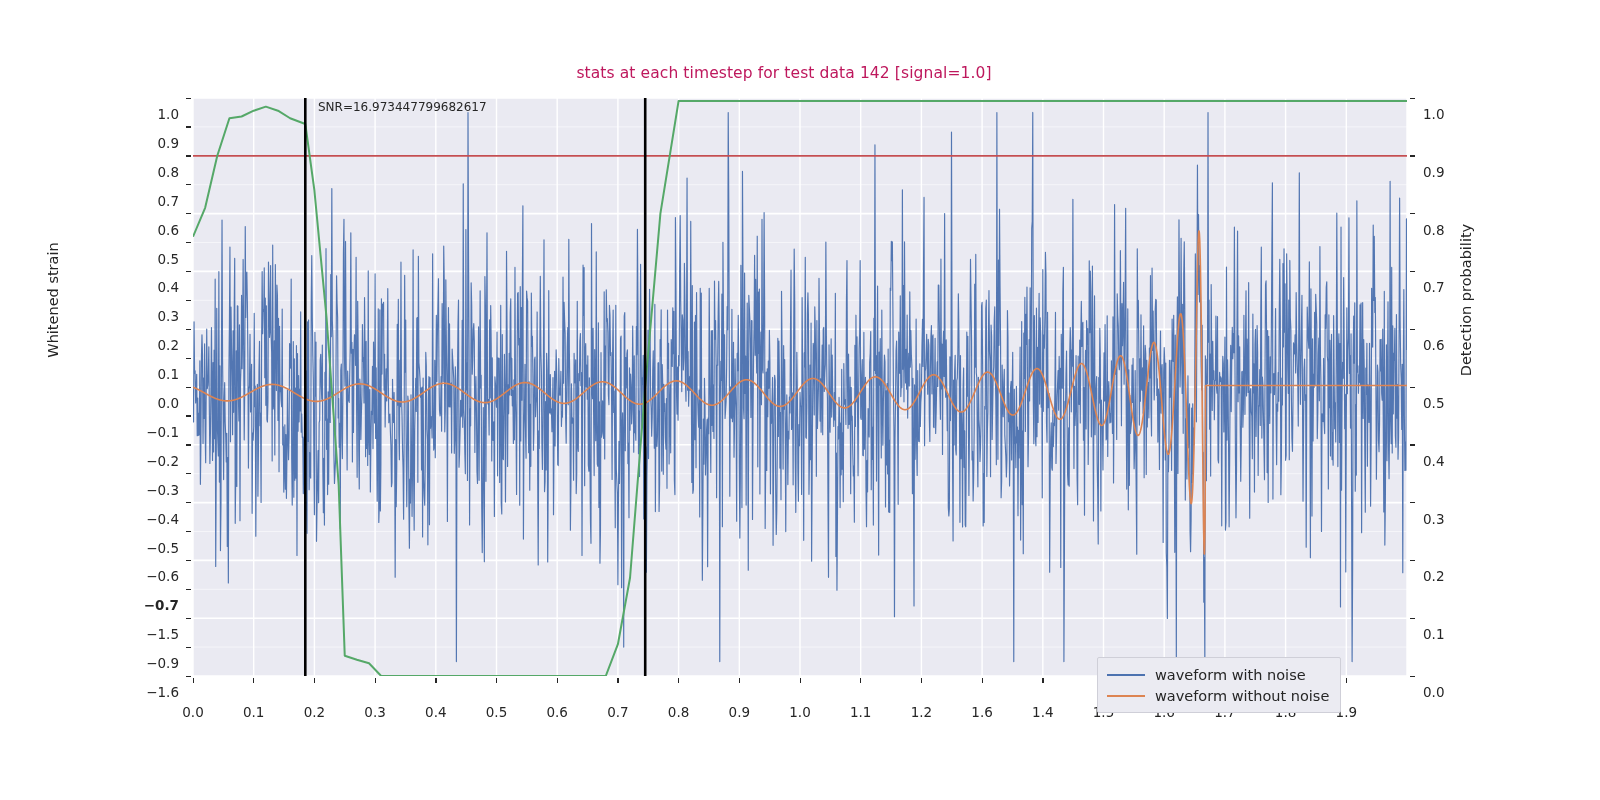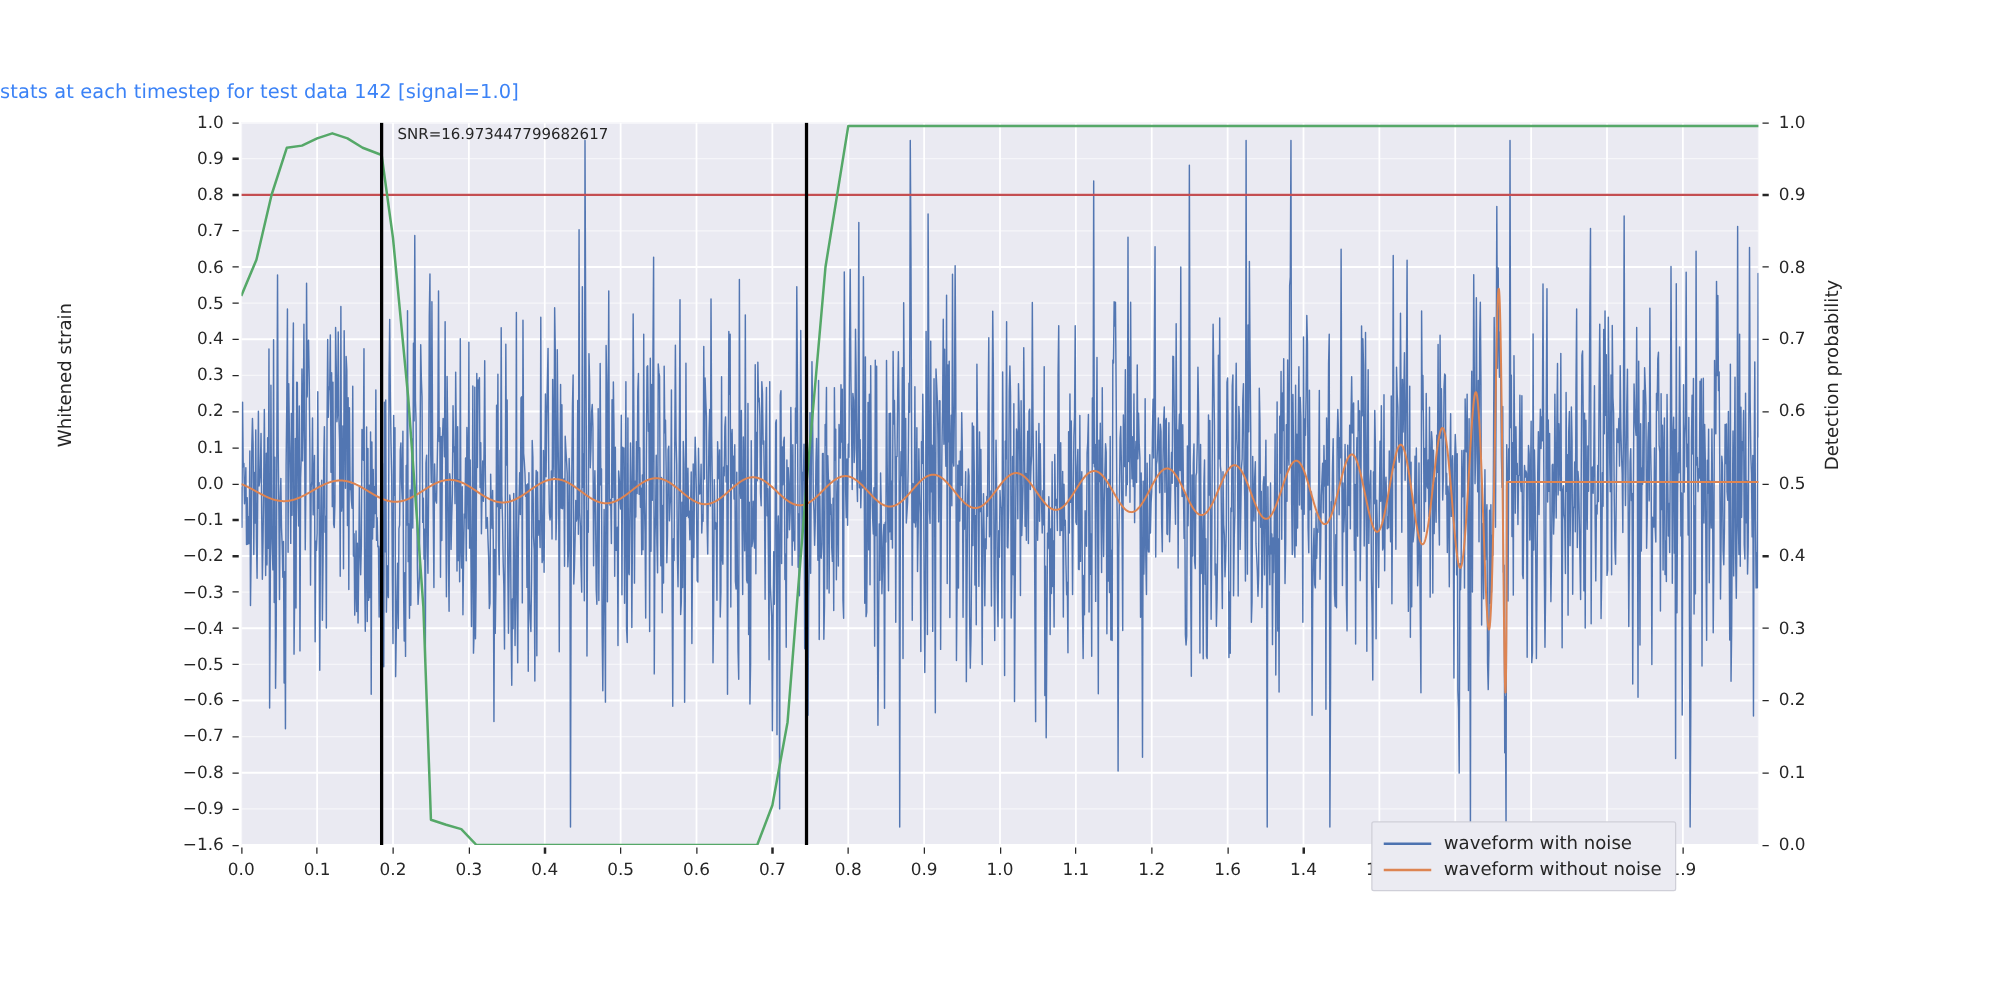--- a/index.html
+++ b/index.html
@@ -17,22 +17,23 @@
     position: relative;
     width: 1600px;
     height: 800px;
     background: #ffffff;
   }
   #plot-title {
     position: absolute;
     left: 0;
     top: 64px;
     width: 1568px;
+    text-align: center;
     font-size: 15.5px;
-    color: #3b82f6;
+    color: #be185d;
     letter-spacing: 0.1px;
   }
   
   #axes {
     position: absolute;
     left: 193px;
     top: 98px;
     width: 1214px;
     height: 578px;
     background: #eaeaf2;
@@ -41,20 +42,21 @@
   #axes-svg {
     position: absolute;
     left: 0;
     top: 0;
   }
   .tick-label {
     position: absolute;
     font-size: 13.5px;
     color: #262626;
     white-space: nowrap;
+    margin-top: 16px;
   }
   .ytick-left {
     text-align: right;
     transform: translateY(-50%);
   }
   .ytick-right {
     text-align: left;
     transform: translateY(-50%);
   }
   .xtick {
@@ -242,23 +244,23 @@
       <div class="tick-label ytick-left" style="left: 131px; top: 444.8px; width: 48px;">−0.2</div>
       <div class="tickmark y" style="left: 186px; top: 444.3px;"></div>
       <div class="tick-label ytick-left" style="left: 131px; top: 473.7px; width: 48px;">−0.3</div>
       <div class="tickmark y" style="left: 186px; top: 473.2px;"></div>
       <div class="tick-label ytick-left" style="left: 131px; top: 502.6px; width: 48px;">−0.4</div>
       <div class="tickmark y" style="left: 186px; top: 502.1px;"></div>
       <div class="tick-label ytick-left" style="left: 131px; top: 531.5px; width: 48px;">−0.5</div>
       <div class="tickmark y" style="left: 186px; top: 531px;"></div>
       <div class="tick-label ytick-left" style="left: 131px; top: 560.4px; width: 48px;">−0.6</div>
       <div class="tickmark y" style="left: 186px; top: 559.9px;"></div>
-      <div class="tick-label ytick-left" style="left: 131px; top: 589.3px; width: 48px;">−0.7</div>
+      <div class="tick-label ytick-left" style="left: 131px; top: 589.3px; width: 48px; font-weight: bold;">−0.7</div>
       <div class="tickmark y" style="left: 186px; top: 588.8px;"></div>
-      <div class="tick-label ytick-left" style="left: 131px; top: 618.2px; width: 48px;">−0.8</div>
+      <div class="tick-label ytick-left" style="left: 131px; top: 618.2px; width: 48px;">−1.5</div>
       <div class="tickmark y" style="left: 186px; top: 617.7px;"></div>
       <div class="tick-label ytick-left" style="left: 131px; top: 647.1px; width: 48px;">−0.9</div>
       <div class="tickmark y" style="left: 186px; top: 646.6px;"></div>
       <div class="tick-label ytick-left" style="left: 131px; top: 676px; width: 48px;">−1.6</div>
       <div class="tickmark y" style="left: 186px; top: 675.5px;"></div>
     </div>
   <div id="ticks-right">
       <div class="tick-label ytick-right" style="left: 1423px; top: 98px; width: 48px;">1.0</div>
       <div class="tickmark y" style="left: 1410px; top: 97.5px;"></div>
       <div class="tick-label ytick-right" style="left: 1423px; top: 155.8px; width: 48px;">0.9</div>

